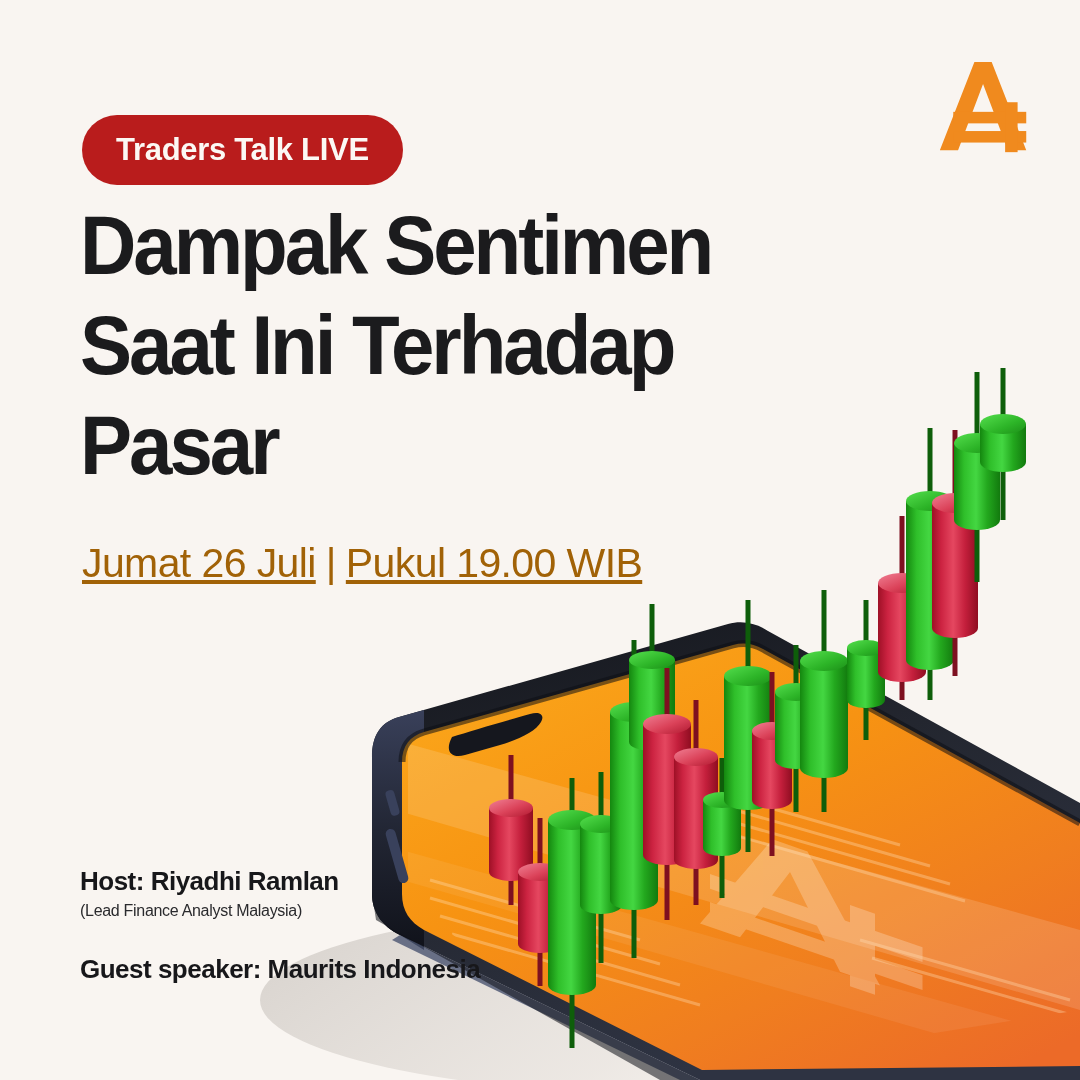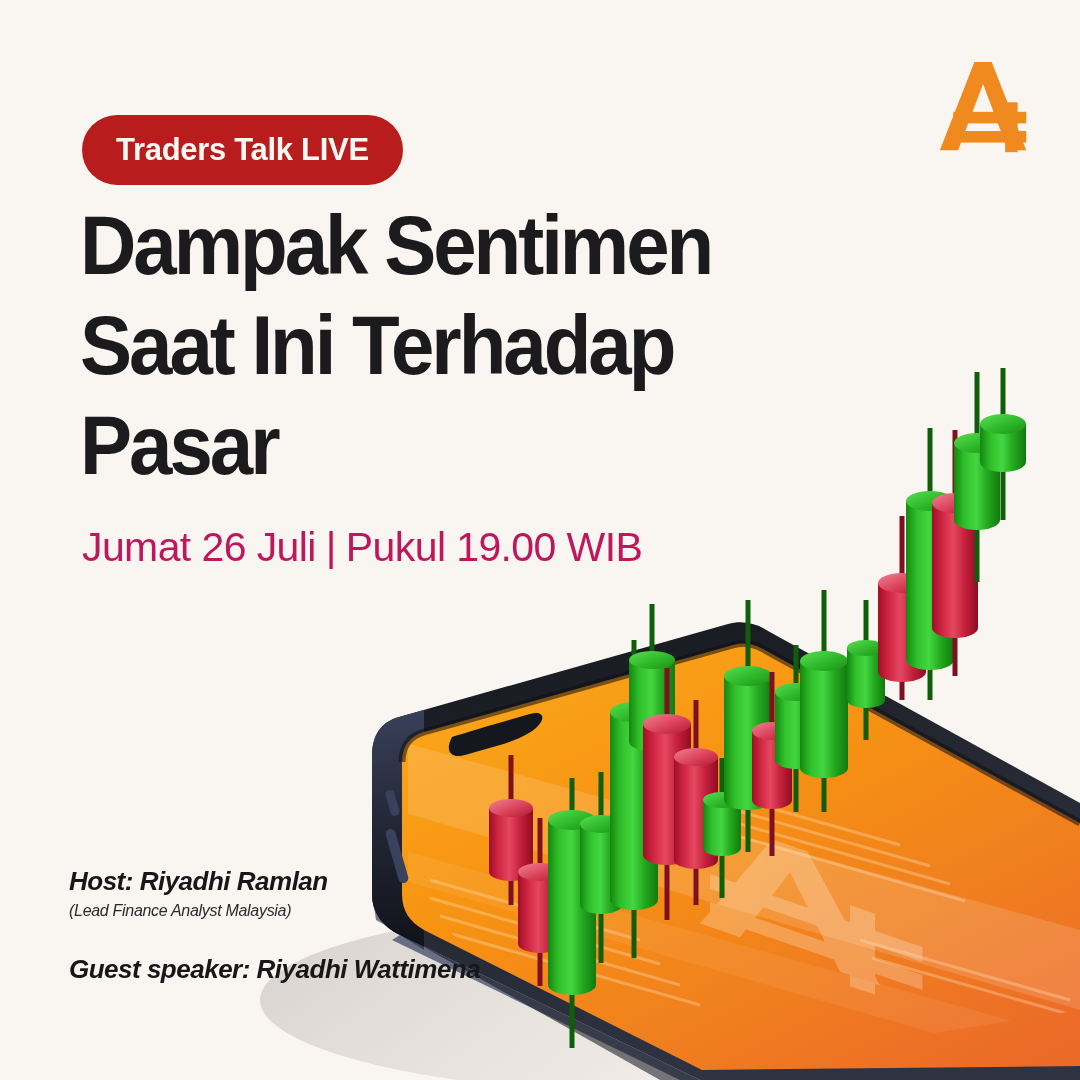--- a/index.html
+++ b/index.html
@@ -45,30 +45,31 @@
     font-size:83px;
     font-weight:bold;
     line-height:100px;
     letter-spacing:-3.2px;
     transform:scaleX(0.94);
     transform-origin:left top;
   }
   .title span { display:block; white-space:nowrap; }
 
   .subtitle {
-    position:absolute; left:82px; top:524px;
-    color:#be185d;
+    position:absolute; left:82px; top:540px;
+    color:#a16207;
     font-size:41px;
     font-weight:normal;
     letter-spacing:-0.6px;
     white-space:nowrap;
+    text-decoration:underline;
   }
   .subtitle .sep { padding:0 10px; font-weight:300; }
 
-  .credits { position:absolute; left:69px; top:866px;font-style:italic; }
+  .credits { position:absolute; left:80px; top:866px; }
   .credit-block { margin-bottom:34px; }
   .credit-name {
     color:#17171A;
     font-size:26px;
     font-weight:bold;
     letter-spacing:-0.5px;
     white-space:nowrap;
     margin-bottom:5px;
   }
   .credit-role {
@@ -292,18 +293,18 @@
     <div class="subtitle">
       <span>Jumat 26 Juli</span><span class="sep">|</span><span>Pukul 19.00 WIB</span>
     </div>
 
     <div class="credits">
       <div class="credit-block">
         <div class="credit-name">Host: Riyadhi Ramlan</div>
         <div class="credit-role">(Lead Finance Analyst Malaysia)</div>
       </div>
       <div class="credit-block">
-        <div class="credit-name">Guest speaker: Riyadhi Wattimena</div>
+        <div class="credit-name">Guest speaker: Maurits Indonesia</div>
       </div>
     </div>
 
   </div>
 </div>
 
 </body></html>

